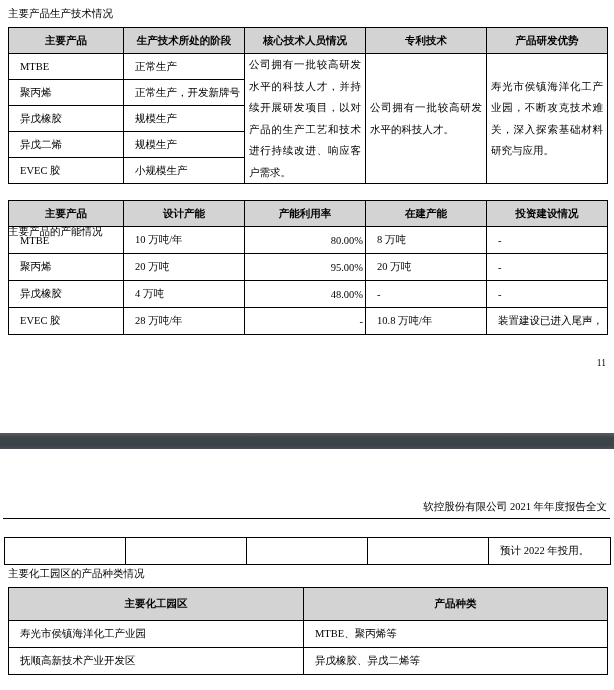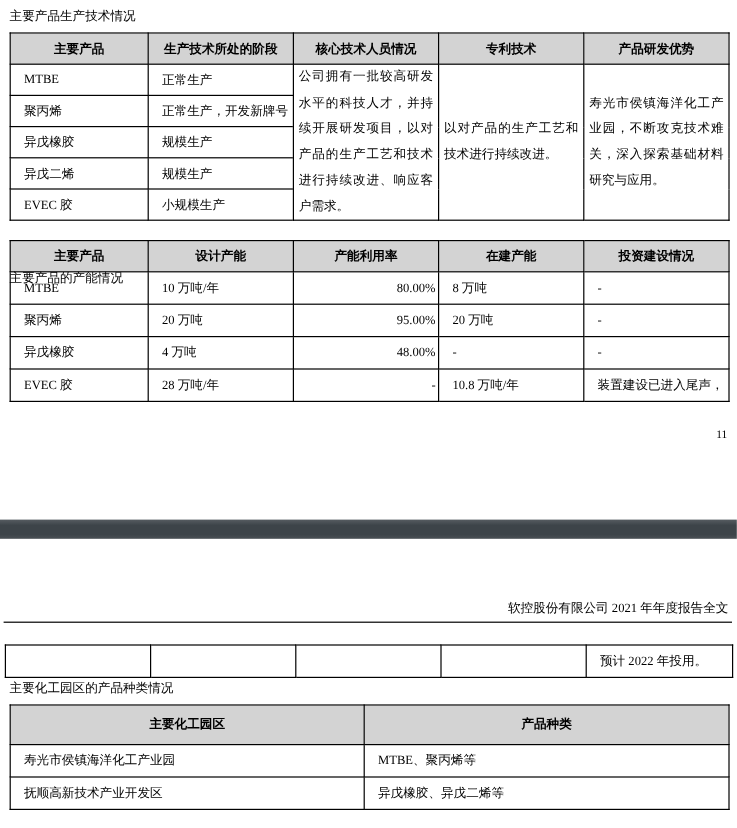--- a/index.html
+++ b/index.html
@@ -59,21 +59,21 @@
     <th>主要产品</th>
     <th>生产技术所处的阶段</th>
     <th>核心技术人员情况</th>
     <th>专利技术</th>
     <th>产品研发优势</th>
   </tr>
   <tr>
     <td>MTBE</td>
     <td>正常生产</td>
     <td class="merged" rowspan="5">公司拥有一批较高研发水平的科技人才，并持续开展研发项目，以对产品的生产工艺和技术进行持续改进、响应客户需求。</td>
-    <td class="merged" rowspan="5">以对产品的生产工艺和技术进行持续改进。</td>
+    <td class="merged" rowspan="5">公司拥有一批较高研发水平的科技人才。</td>
     <td class="merged" rowspan="5">寿光市侯镇海洋化工产业园，不断攻克技术难关，深入探索基础材料研究与应用。</td>
   </tr>
   <tr>
     <td>聚丙烯</td>
     <td>正常生产，开发新牌号</td>
   </tr>
   <tr>
     <td>异戊橡胶</td>
     <td>规模生产</td>
   </tr>

